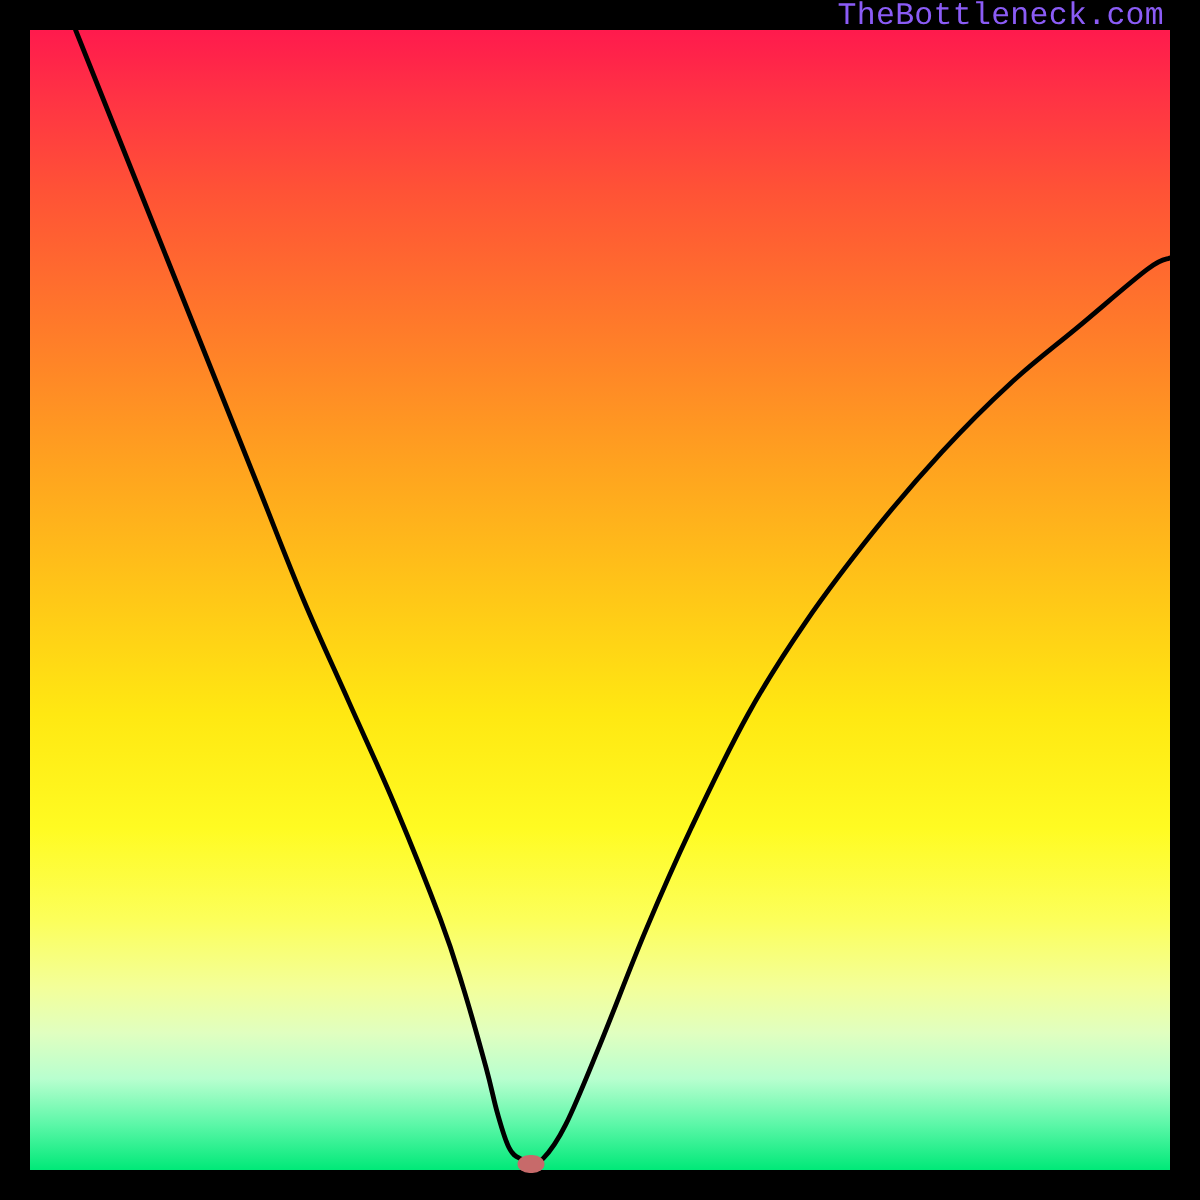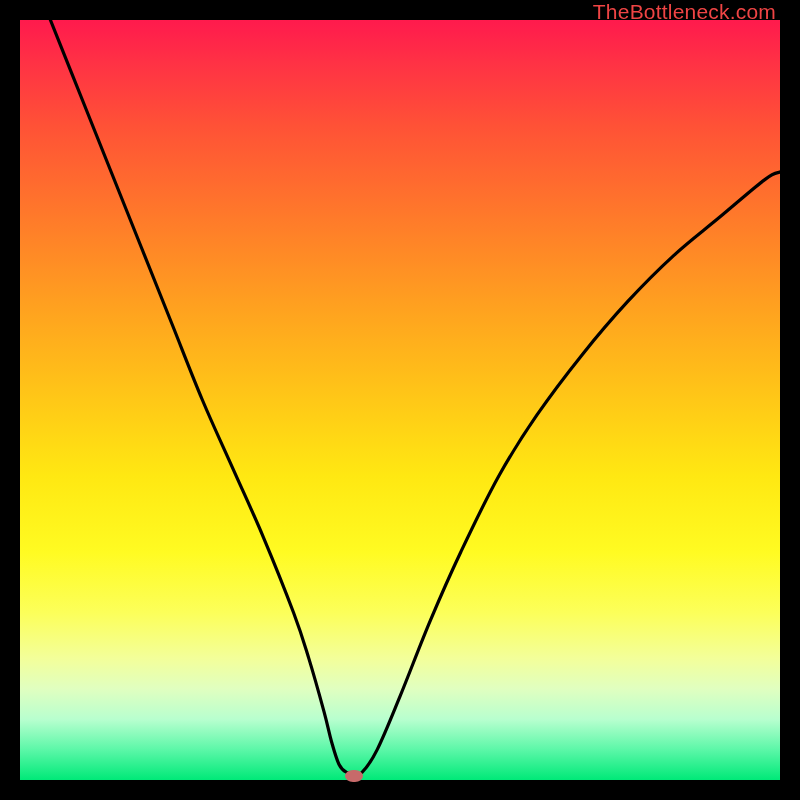--- a/index.html
+++ b/index.html
@@ -30,23 +30,23 @@
       #e0ffc0 88%,
       #b8ffcf 92%,
       #5cf7a8 96%,
       #00e978 100%
     );
   }
   .watermark {
     position: absolute;
     top: 0px;
     right: 24px;
-    font-family: Liberation Sans, sans-serif;
+    font-family: Liberation Mono, monospace;
     font-size: 21px;
-    color: #ef4444;
+    color: #8b5cf6;
     letter-spacing: 0.2px;
     text-align: center;
   }
   svg.curve {
     position: absolute;
     left: 0; top: 0;
     width: 100%; height: 100%;
   }
   .marker {
     position: absolute;

